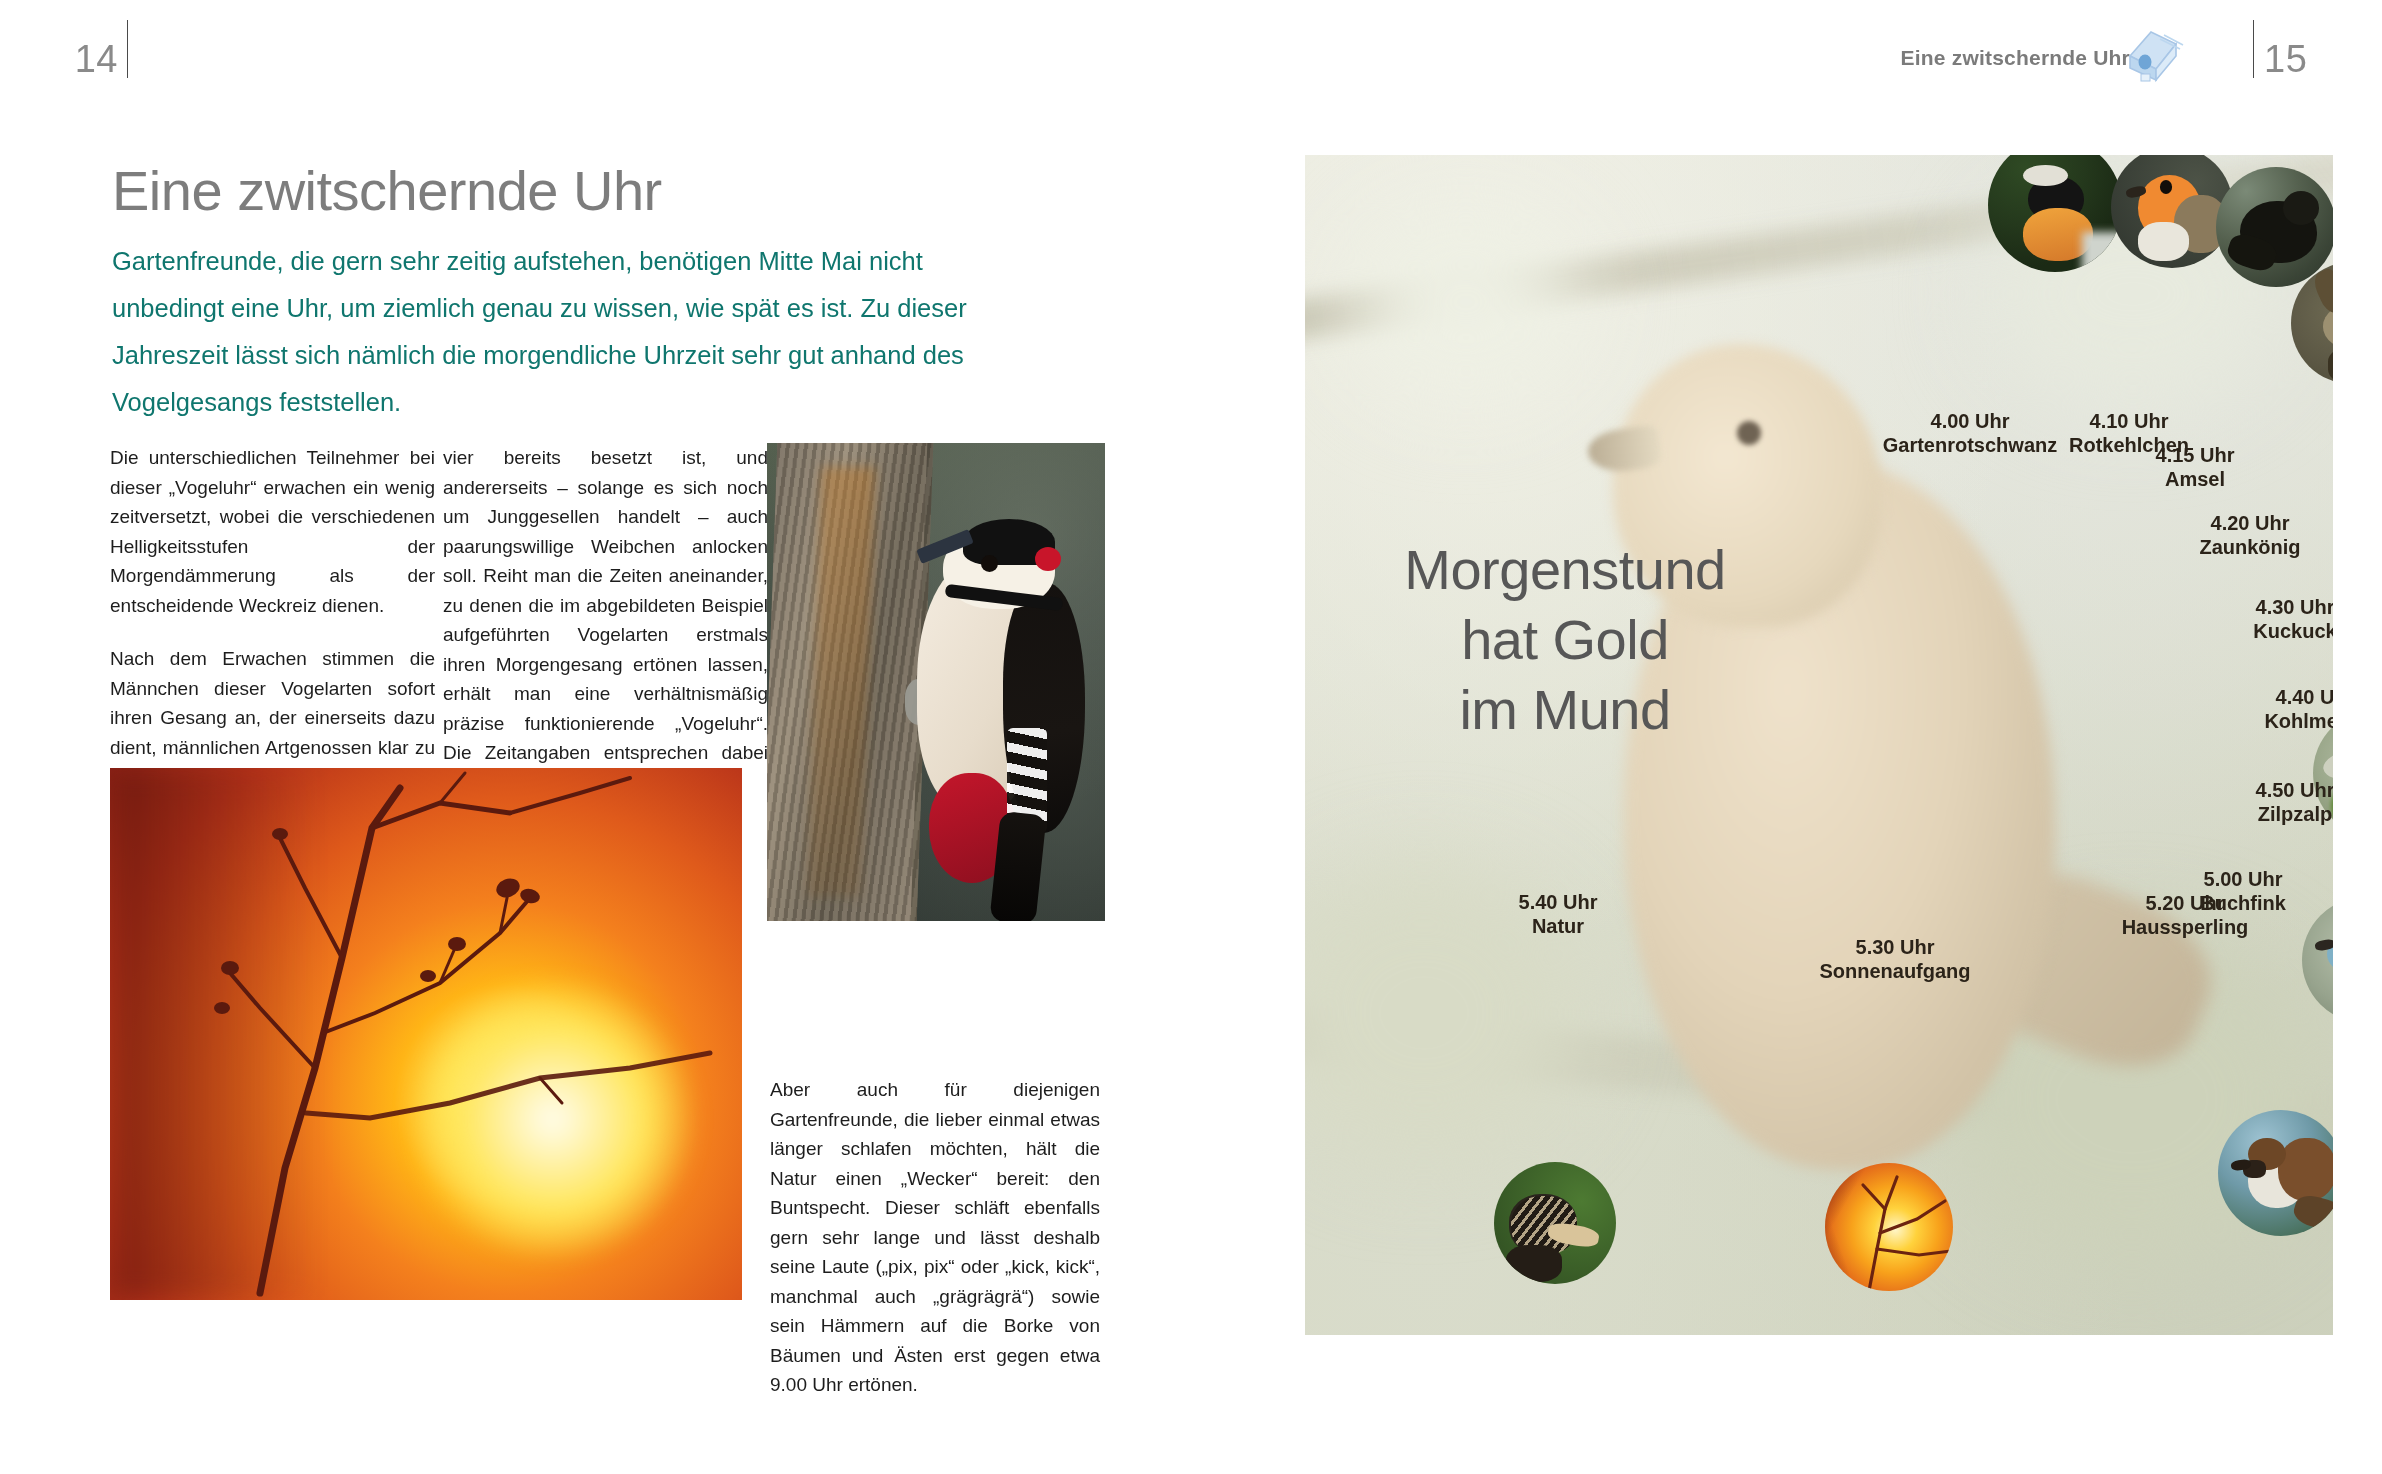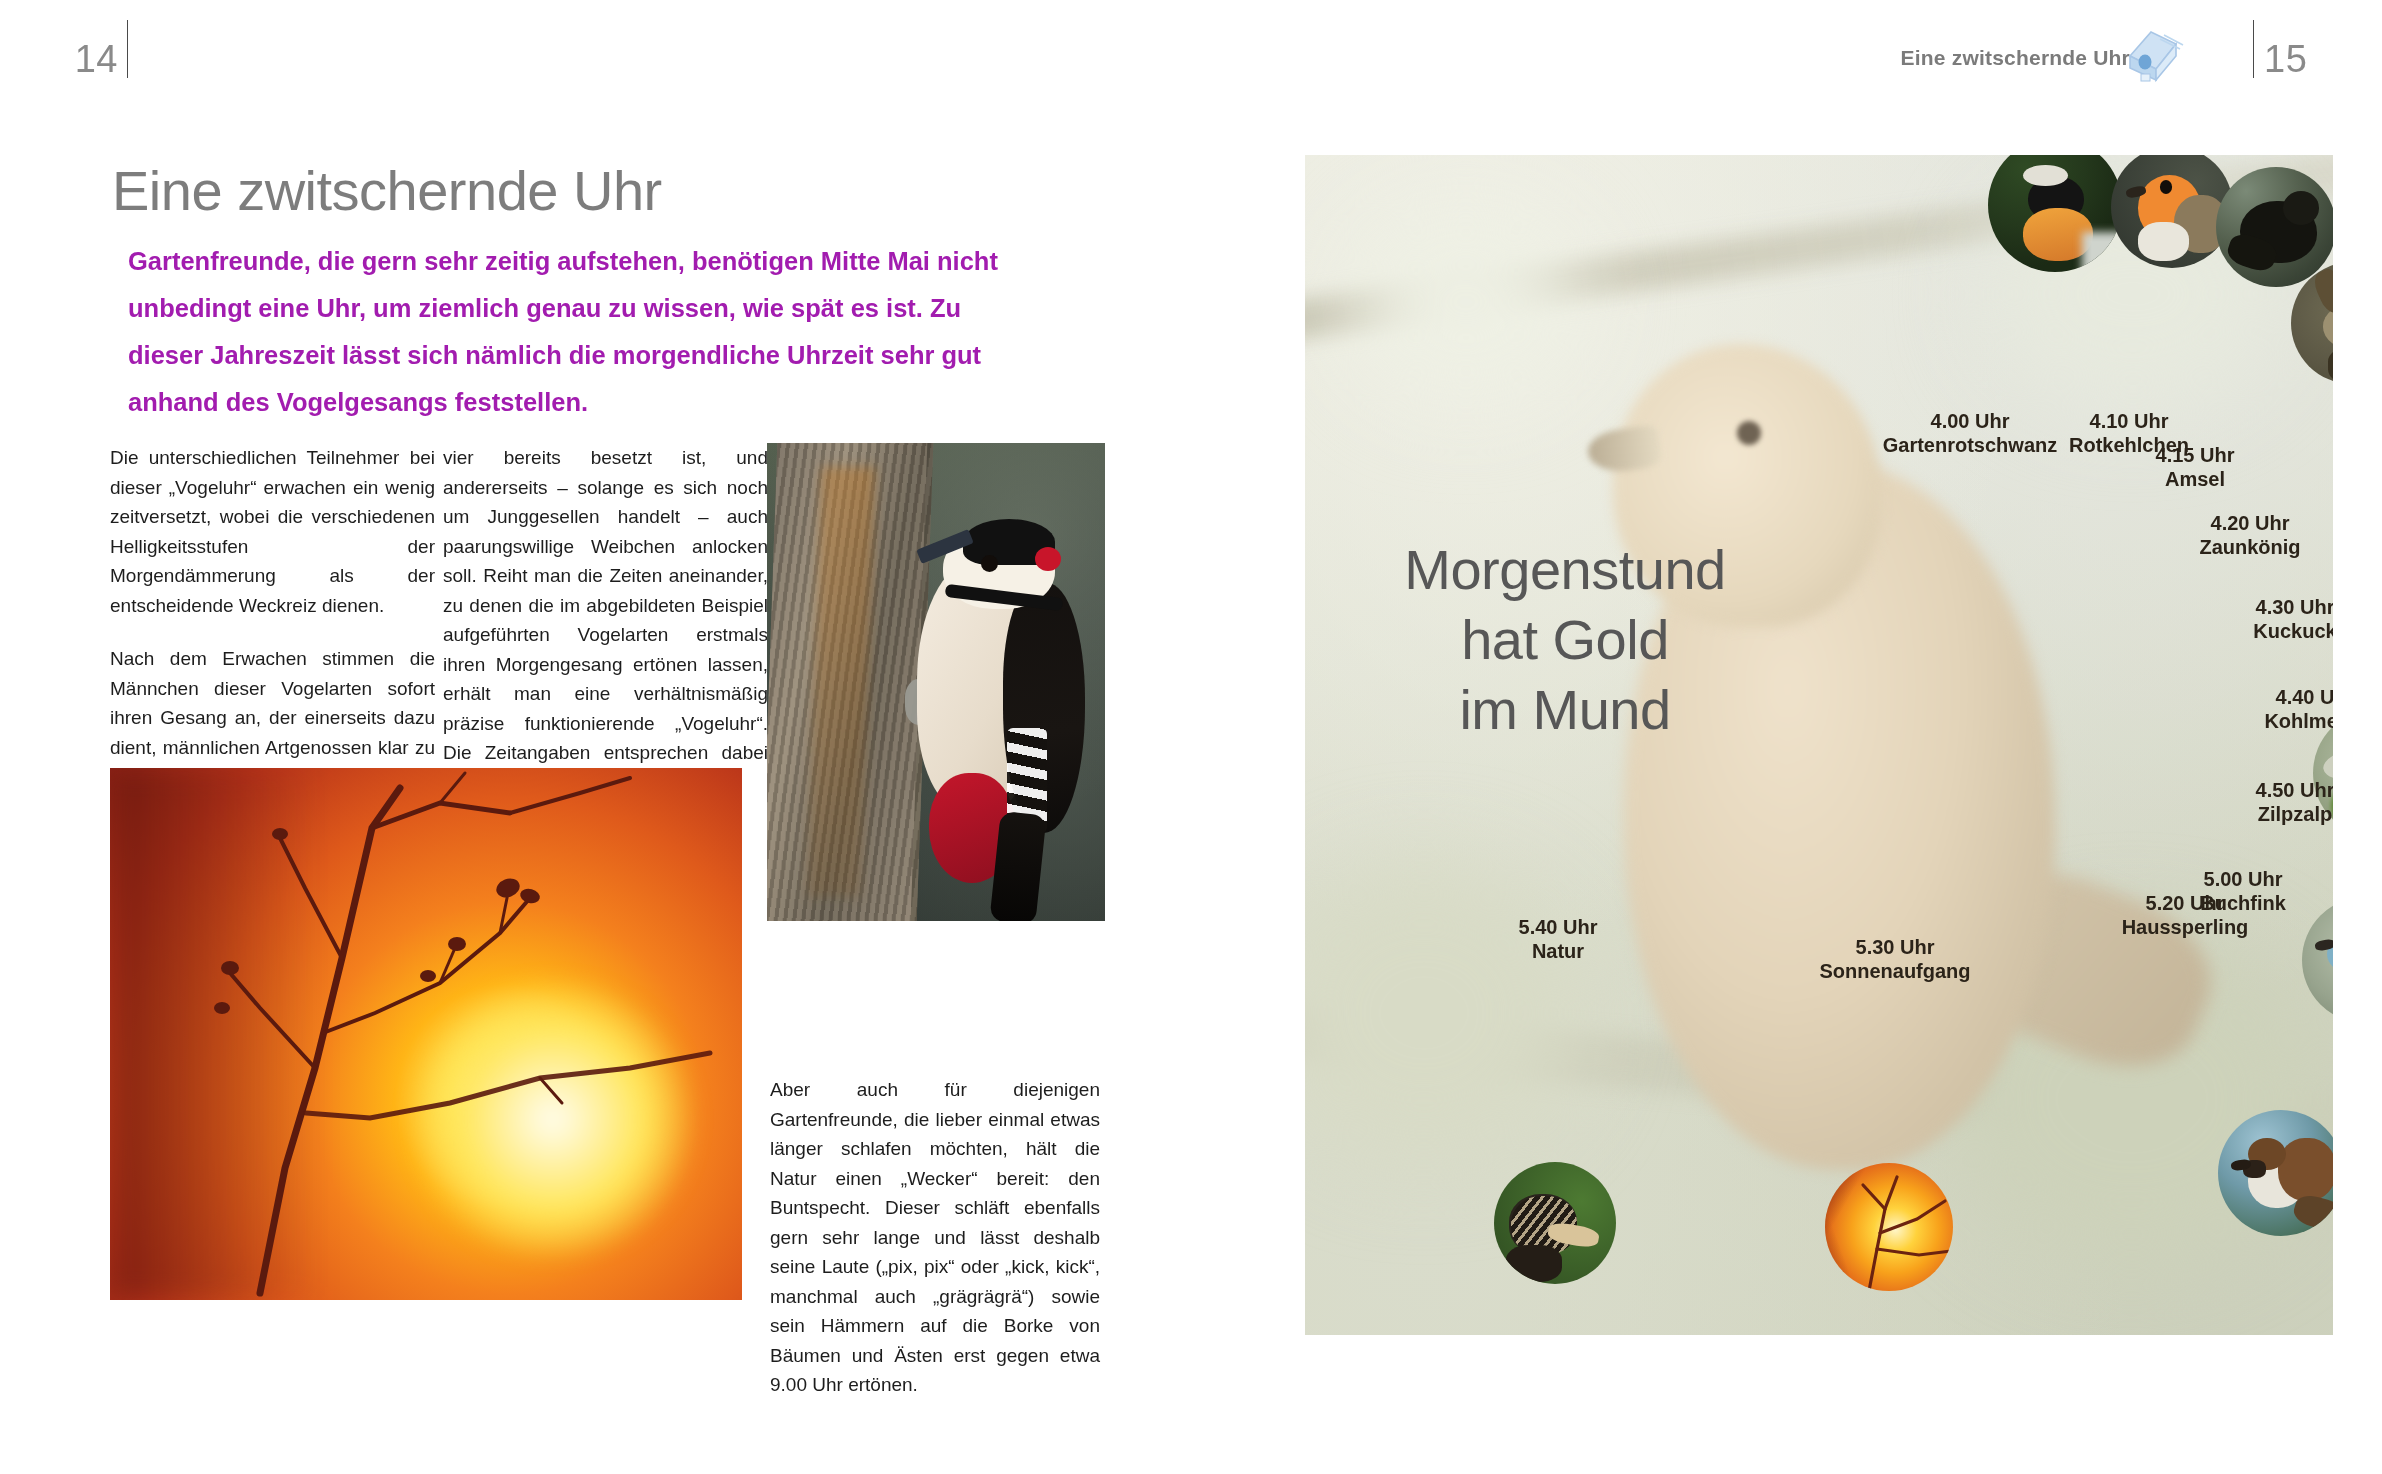--- a/index.html
+++ b/index.html
@@ -25,22 +25,22 @@
     font-size:21px;color:#7b7b7b;letter-spacing:.2px;font-weight:600;
   }
   .birdhouse{position:absolute;right:196px;top:22px;width:66px;height:62px;}
 
   
   .headline{
     position:absolute;left:112px;top:120px;width:950px;
     font-size:56px;font-weight:400;color:#7d7d7d;letter-spacing:-.5px;
   }
   .lead{
-    position:absolute;left:128px;top:212px;width:900px;
-    font-size:25.5px;line-height:47px;color:#a21caf;font-weight:700;
+    position:absolute;left:112px;top:212px;width:900px;
+    font-size:25.5px;line-height:47px;color:#0f766e;font-weight:400;
   }
 
   .col{position:absolute;font-size:19px;line-height:29.5px;color:#1d1d1d;text-align:justify;}
   .col p{margin:0 0 24px 0;}
   .col p:last-child{margin-bottom:0;}
   #col-a{left:110px;top:443px;width:325px;}
   #col-b{left:443px;top:443px;width:325px;}
   #col-c{left:770px;top:1075px;width:330px;}
 
   .photo{position:absolute;overflow:hidden;}
@@ -377,19 +377,19 @@
     <div class="bird-label" style="left:780px;top:696px;width:200px;">
       <span class="t">5.20 Uhr</span>
       <span class="n">Haussperling</span>
     </div>
 
     <div class="bird-label em" style="left:480px;top:740px;width:220px;">
       <span class="t">5.30 Uhr</span>
       <span class="n">Sonnenaufgang</span>
     </div>
 
-    <div class="bird-label" style="left:153px;top:720px;width:200px;">
+    <div class="bird-label" style="left:153px;top:695px;width:200px;">
       <span class="t">5.40 Uhr</span>
       <span class="n">Natur</span>
     </div>
 
   </div>
 </div>
 
 </body></html>

